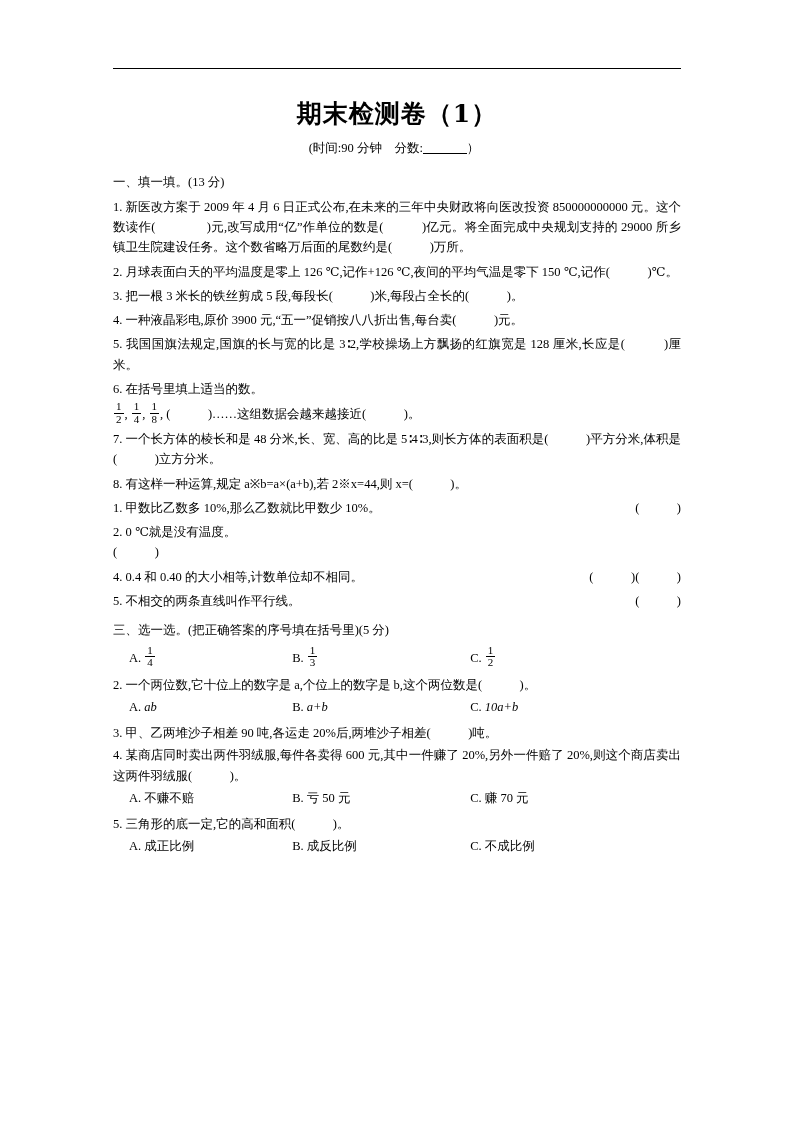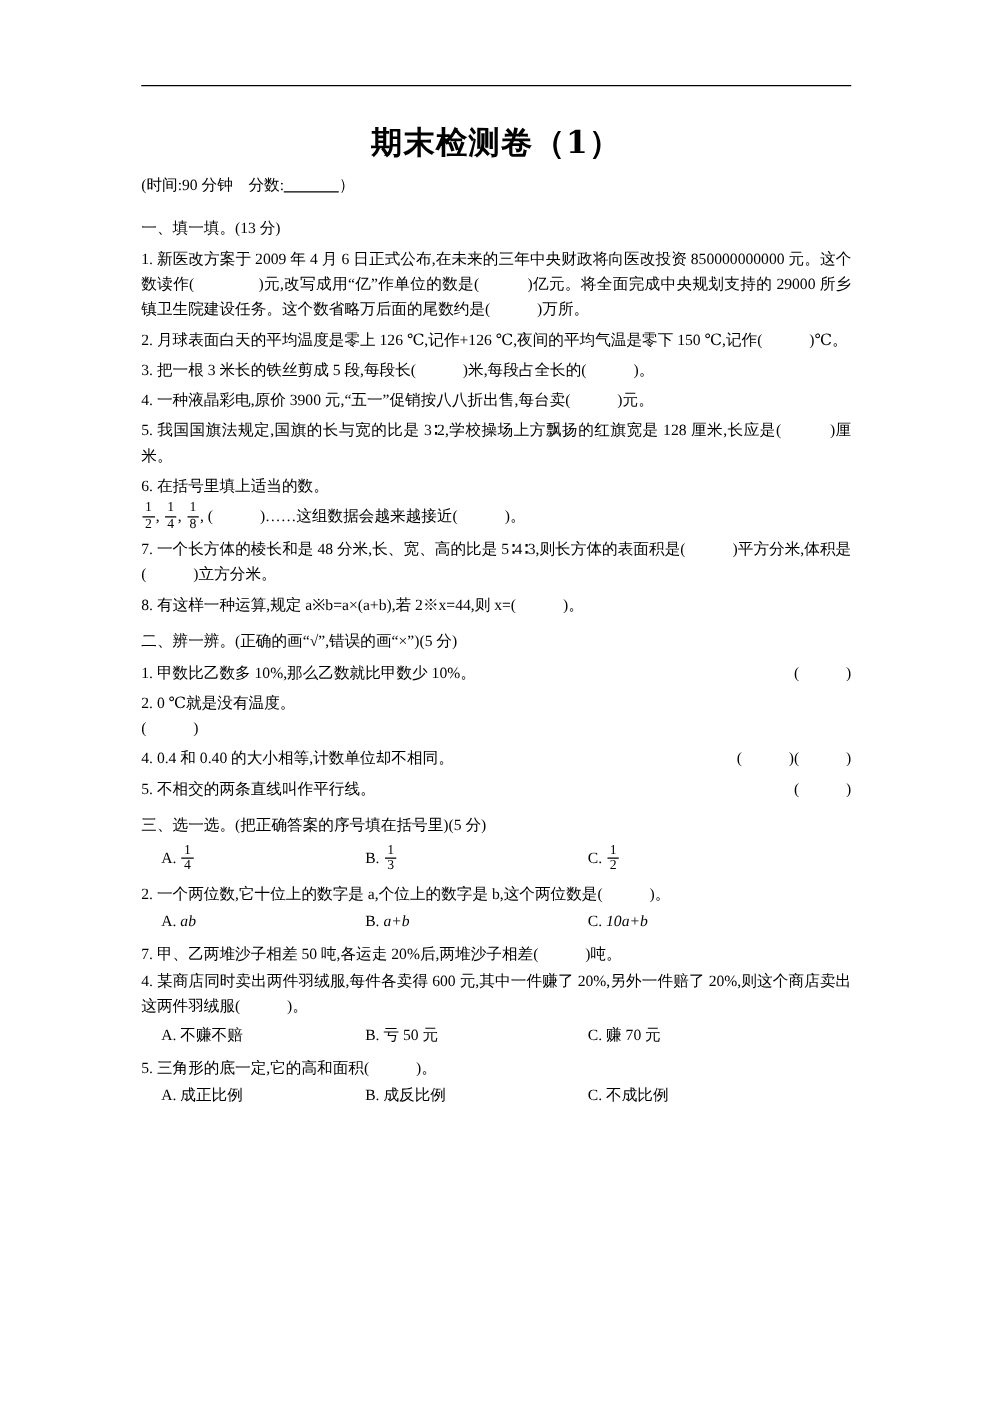--- a/index.html
+++ b/index.html
@@ -37,21 +37,21 @@
   }
   .doc-title {
     text-align: center;
     font-size: 25px;
     font-weight: bold;
     letter-spacing: 1px;
     margin: 0 0 10px 0;
     font-family: "DejaVu Serif", "Liberation Serif", serif;
   }
   .meta-line {
-    text-align: left;
+    text-align: center;
     font-size: 12.5px;
     margin: 0 6px 16px 0;
   }
   .meta-line .blank-ul {
     display: inline-block;
     border-bottom: 1px solid #000;
     width: 44px;
     height: 12px;
     vertical-align: -2px;
   }
@@ -129,21 +129,20 @@
       <span class="frac">
         <span class="num">1</span>
         <span class="den">8</span>
       </span>,
       <span>(　　　)</span><span>……这组数据会越来越接近(　　　)。</span>
     </p>
 
     <p class="item">7. 一个长方体的棱长和是 48 分米,长、宽、高的比是 5∶4∶3,则长方体的表面积是(　　　)平方分米,体积是(　　　)立方分米。</p>
     <p class="item">8. 有这样一种运算,规定 a※b=a×(a+b),若 2※x=44,则 x=(　　　)。</p>
 
-    <div class="sec-head">二、辨一辨。(正确的画“√”,错误的画“×”)(5 分)</div>
 
     <p class="item">
       <span>1. 甲数比乙数多 10%,那么乙数就比甲数少 10%。</span>
       <span style="float:right">(　　　)</span>
     </p>
     <p class="item">
       <span>2.  0 ℃就是没有温度。</span><br>
       <span>(　　　)</span>
     </p>
     <p class="item">
@@ -184,21 +183,21 @@
       </span>
     </div>
 
     <p class="item tight">2. 一个两位数,它十位上的数字是 a,个位上的数字是 b,这个两位数是(　　　)。</p>
     <div class="choices">
       <span class="ch ch-a"><span>A.</span> <span class="ital">ab</span></span>
       <span class="ch ch-b"><span>B.</span> <span class="ital">a+b</span></span>
       <span class="ch ch-c"><span>C.</span> <span class="ital">10a+b</span></span>
     </div>
 
-    <p class="item tight">7. 甲、乙两堆沙子相差 50 吨,各运走 20%后,两堆沙子相差(　　　)吨。</p>
+    <p class="item tight">3. 甲、乙两堆沙子相差 90 吨,各运走 20%后,两堆沙子相差(　　　)吨。</p>
 
     <p class="item tight">4. 某商店同时卖出两件羽绒服,每件各卖得 600 元,其中一件赚了 20%,另外一件赔了 20%,则这个商店卖出这两件羽绒服(　　　)。</p>
     <div class="choices">
       <span class="ch ch-a"><span>A.</span> <span>不赚不赔</span></span>
       <span class="ch ch-b"><span>B.</span> <span>亏 50 元</span></span>
       <span class="ch ch-c"><span>C.</span> <span>赚 70 元</span></span>
     </div>
 
     <p class="item tight">5. 三角形的底一定,它的高和面积(　　　)。</p>
     <div class="choices">

